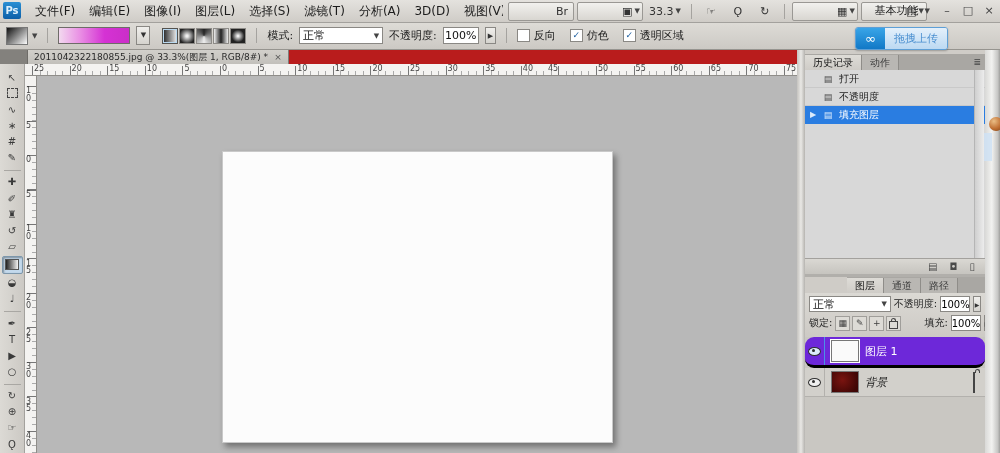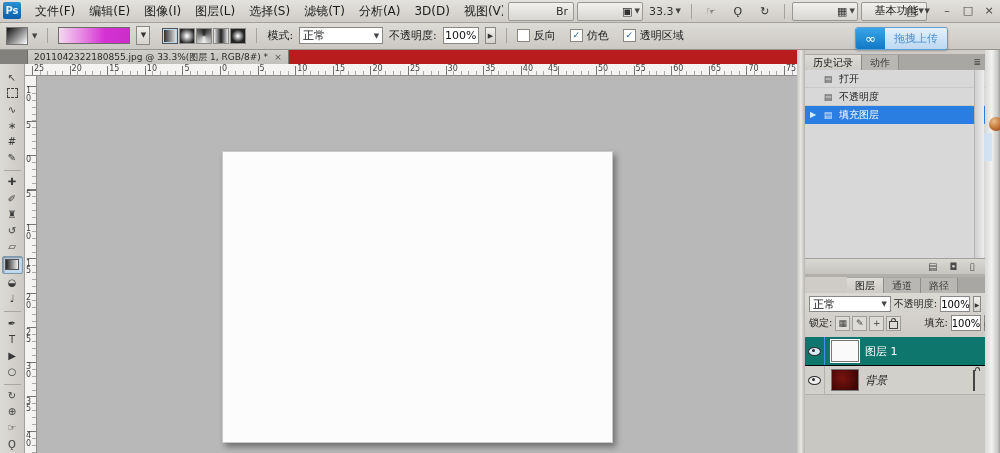--- a/index.html
+++ b/index.html
@@ -139,21 +139,21 @@
   .blend{width:96px;height:16px;}
   .mini-num{width:30px;height:16px;background:#fff;border:1px solid #8a8884;font-size:10px;text-align:center;line-height:15px;box-sizing:border-box;}
   .mini-spin{width:9px;height:16px;font-size:6px;line-height:15px;}
   .lockico{font-size:9px;color:#3e3e3e;width:13px;height:13px;border:1px solid #a09e9a;background:#dddbd6;
     display:flex;align-items:center;justify-content:center;}
   .css-lock{width:7px;height:6px;border:1px solid #444;position:relative;margin-top:3px;}
   .css-lock::before{content:"";position:absolute;top:-4px;left:1px;width:3px;height:3px;
     border:1px solid #444;border-bottom:none;border-radius:3px 3px 0 0;}
   .layer-rows{position:absolute;left:0;top:287px;width:180px;height:166px;background:#c9c7c2;}
   .layer-row{height:28px;display:flex;align-items:center;border-bottom:1px solid #b3b1ad;background:#d2d0cb;}
-  .layer-row.sel{background:#0f766e;border-bottom:1px solid #000000;}
+  .layer-row.sel{background:#6d28d9;border-bottom:3px solid #000000;border-radius:9px;}
   .eye-cell{width:20px;display:flex;align-items:center;justify-content:center;border-right:1px solid #b3b1ad;height:100%;box-sizing:border-box;}
   .layer-row.sel .eye-cell{border-right:1px solid #4b90e6;}
   .eye{width:11px;height:7px;border:1px solid #2e2e2e;border-radius:50%;position:relative;background:#efefef;}
   .eye::after{content:"";position:absolute;left:3px;top:1px;width:3px;height:3px;background:#2e2e2e;border-radius:50%;}
   .lthumb{width:28px;height:22px;margin:0 6px;border:1px solid #777;box-sizing:border-box;}
   .lthumb.white{background:#fafafa;outline:1px solid #fff;}
   .lthumb.maroon{background:radial-gradient(circle at 40% 40%,#7a1410,#3f0605 80%);}
   .lname{font-size:11px;color:#1c1c1c;}
   .layer-row.sel .lname{color:#fff;}
   .lname.ital{font-style:italic;}

